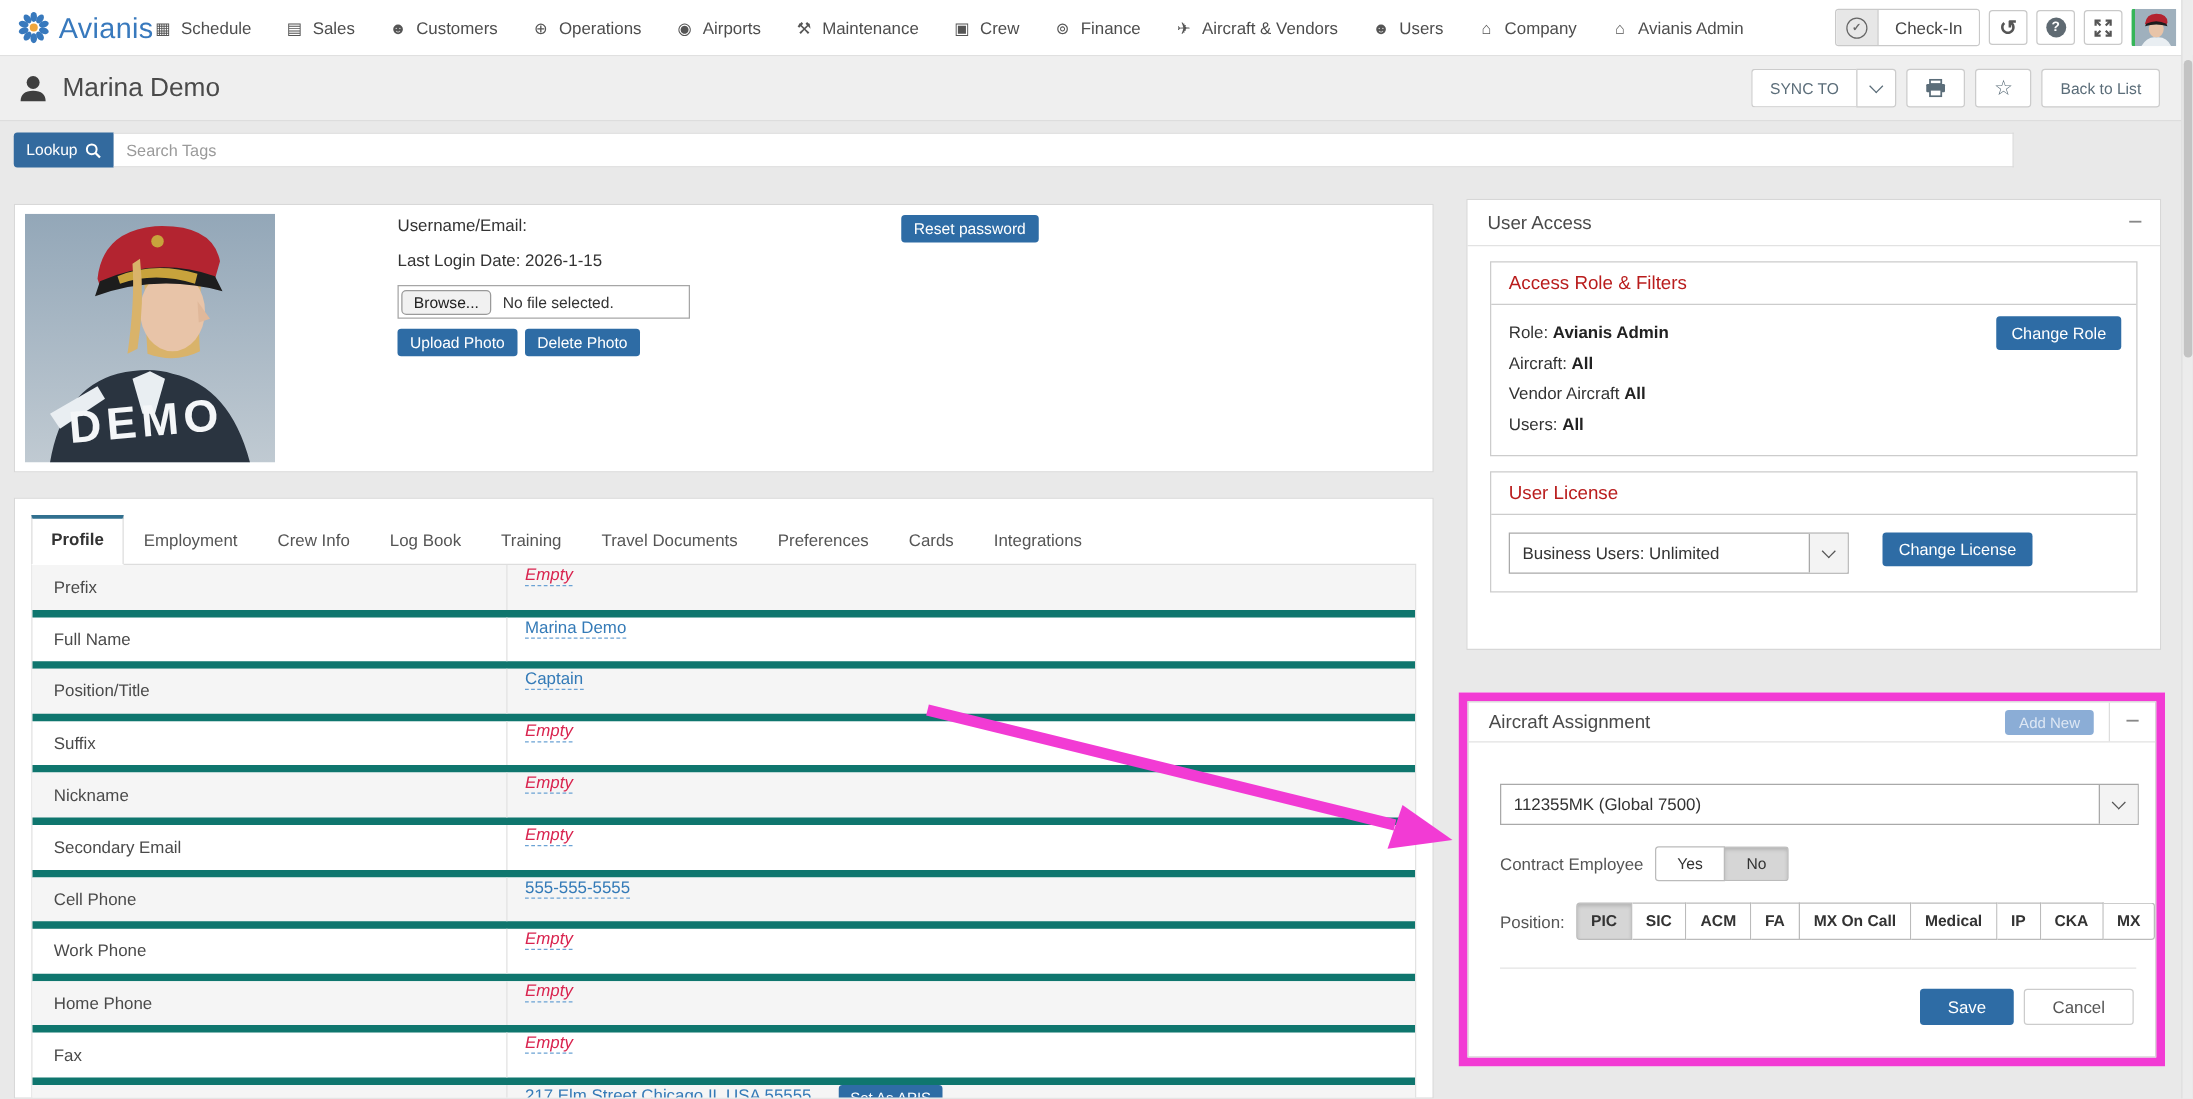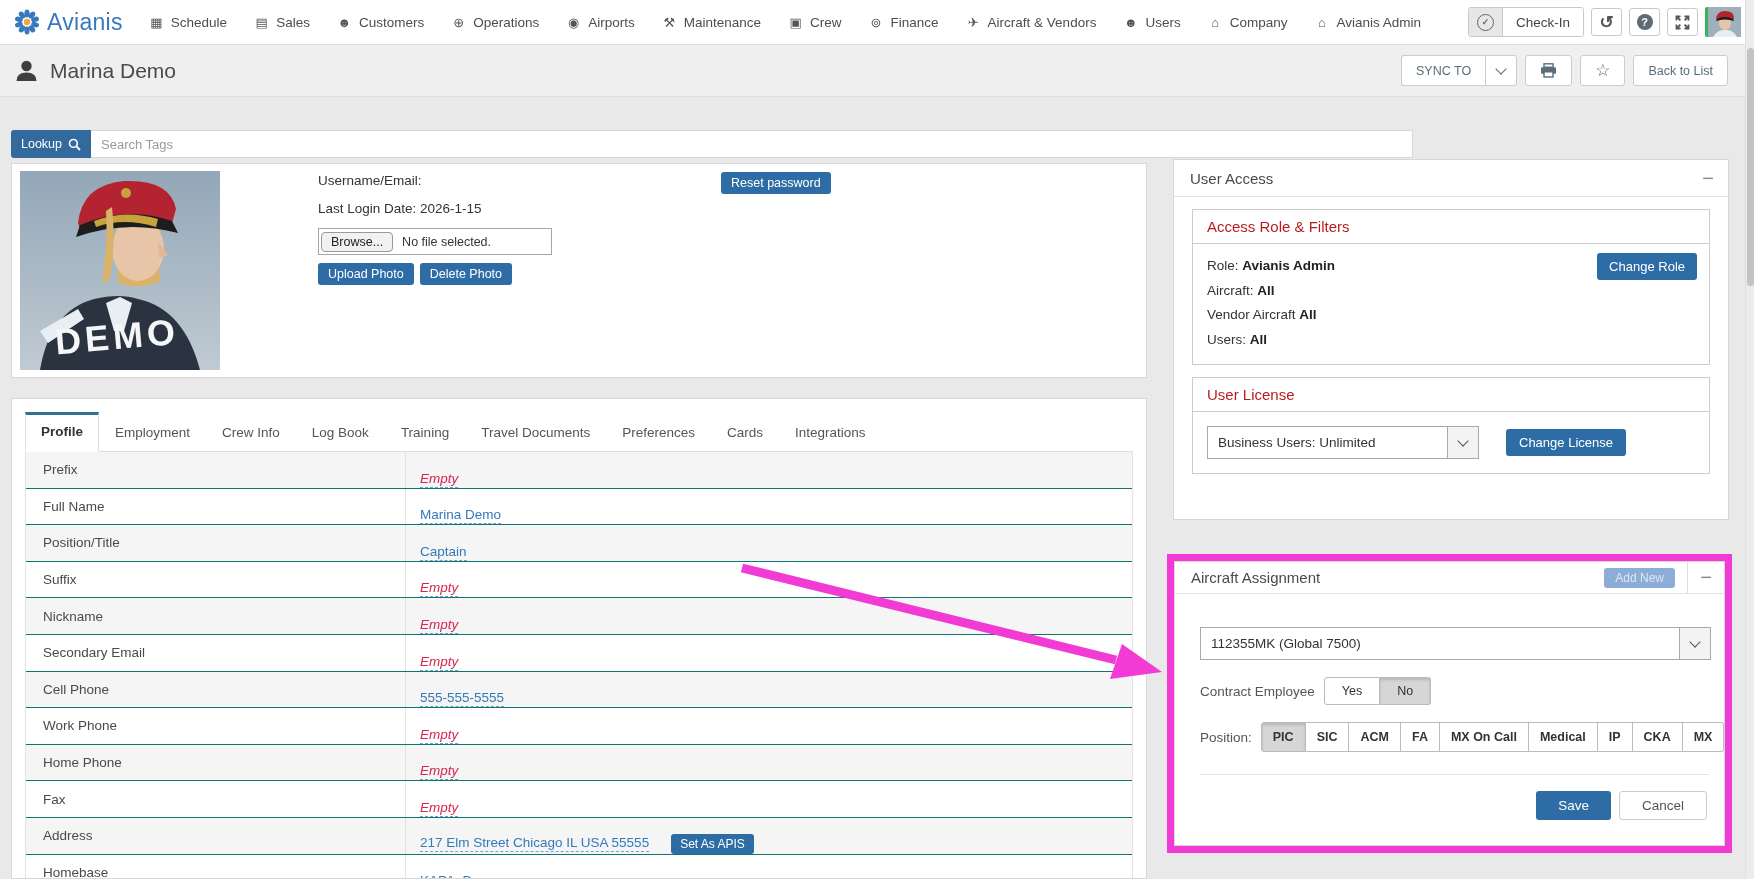--- a/index.html
+++ b/index.html
@@ -6,21 +6,21 @@
   body{
     width:1754px;height:879px;position:relative;overflow:hidden;
     background:#e9e9e9;font-family:"Liberation Sans",sans-serif;
     -webkit-font-smoothing:antialiased;color:#444;
   }
   .abs{position:absolute;box-sizing:border-box;}
 
   
   .navbar{left:0;top:0;width:1754px;height:45px;background:#fff;border-bottom:1px solid #e0e0e0;
     display:flex;align-items:center;padding:0 10px 0 14px;}
-  .logo{display:flex;align-items:center;gap:7px;margin-right:26px;cursor:pointer;}
+  .logo{display:flex;align-items:center;gap:7px;cursor:pointer;}
   .logo-text{font-size:23px;color:#3879bd;font-weight:400;letter-spacing:.3px;}
   .nav-items{display:flex;align-items:center;gap:27px;}
   .nav-item{display:flex;align-items:center;gap:7px;font-size:13.5px;color:#4d4d4d;cursor:pointer;white-space:nowrap;}
   .nav-glyph{font-size:13px;color:#555;width:15px;text-align:center;}
   .nav-right{margin-left:auto;display:flex;align-items:center;gap:7px;}
   .checkin{display:flex;height:28px;border:1px solid #c9c9c9;border-radius:3px;overflow:hidden;cursor:pointer;}
   .checkin .iseg{background:#e7e7e7;display:flex;align-items:center;padding:0 8px;border-right:1px solid #c9c9c9;}
   .checkin .lseg{background:#fff;display:flex;align-items:center;padding:0 13px;font-size:13.5px;color:#444;}
   .circ-check{width:15px;height:15px;border:1.4px solid #666;border-radius:50%;display:flex;align-items:center;justify-content:center;font-size:9px;color:#666;font-weight:bold;}
   .sqbtn{width:31px;height:28px;background:#fff;border:1px solid #c9c9c9;border-radius:3px;display:flex;align-items:center;justify-content:center;cursor:pointer;padding:0;}
@@ -36,21 +36,21 @@
   .head-actions{margin-left:auto;display:flex;align-items:center;gap:8px;}
   .hbtn{height:31px;background:#fff;border:1px solid #ccc;border-radius:3px;color:#5b6d79;
     font-size:12.5px;font-family:"Liberation Sans",sans-serif;display:flex;align-items:center;justify-content:center;cursor:pointer;padding:0 14px;}
   .btn-group{display:flex;}
   .btn-group .hbtn:first-child{border-radius:3px 0 0 3px;border-right:none;}
   .btn-group .hbtn:last-child{border-radius:0 3px 3px 0;padding:0 11px;}
   .chev{display:inline-block;width:7px;height:7px;border-right:1.6px solid #5b6d79;border-bottom:1.6px solid #5b6d79;transform:rotate(45deg);margin-top:-4px;}
   .star-glyph{font-size:17px;color:#5b6d79;line-height:1;}
 
   
-  .search-row{left:11px;top:106px;width:1402px;height:28px;display:flex;margin-top:24px;}
+  .search-row{left:11px;top:106px;width:1600px;height:28px;display:flex;}
   .lookup-btn{background:#336a9e;color:#fff;border:none;border-radius:3px 0 0 3px;font-size:12.5px;
     font-family:"Liberation Sans",sans-serif;display:flex;align-items:center;gap:6px;padding:0 10px;cursor:pointer;}
   .search-input{flex:1;border:1px solid #d9d9d9;border-left:none;background:#fff;font-size:13px;
     font-family:"Liberation Sans",sans-serif;padding:0 10px;color:#333;outline:none;}
   .search-input::placeholder{color:#9a9a9a;}
 
   
   .card{background:#fff;border:1px solid #d8d8d8;}
   .card1{left:11px;top:163px;width:1136px;height:215px;}
   .photo{position:absolute;left:8px;top:7px;width:200px;height:199px;}
@@ -63,41 +63,41 @@
   .bbtn{background:#2e6ca5;color:#fff;border:none;border-radius:3px;font-size:12.5px;
     font-family:"Liberation Sans",sans-serif;padding:4px 10px;cursor:pointer;white-space:nowrap;}
   .reset-btn{position:absolute;left:709px;top:8px;}
 
   .card2{left:11px;top:398px;width:1136px;height:481px;overflow:hidden;}
   .tabstrip{margin:13px 13px 0 13px;display:flex;align-items:flex-end;border-bottom:1px solid #ddd;}
   .tab{padding:11px 15px;font-size:13.5px;color:#555;cursor:pointer;border:1px solid transparent;border-bottom:none;}
   .tab.on{background:#fff;border-color:#ddd;border-top:3px solid #31708f;font-weight:bold;color:#333;
     margin-bottom:-1px;padding-top:9px;padding-bottom:12px;border-bottom:1px solid #fff;}
   .ptable{margin:0 13px;border-left:1px solid #e2e2e2;border-right:1px solid #e2e2e2;}
-  .p-row{display:flex;height:35.6px;border-bottom:1px solid #0f766e;align-items:flex-end;}
+  .p-row{display:flex;height:35.6px;border-bottom:6px solid #0f766e;align-items:flex-start;}
   .p-row:nth-of-type(odd){background:#f5f5f5;}
   .p-label{width:362px;padding-left:17px;font-size:13.5px;color:#4a4a4a;border-right:1px solid #e2e2e2;align-self:stretch;display:flex;align-items:center;}
   .p-value{padding-left:14px;display:flex;align-items:center;gap:22px;}
   .val{font-size:13.5px;color:#337ab7;border-bottom:1px dashed #6ba2d4;padding-bottom:1px;cursor:pointer;}
   .val.empty{color:#d9244f;font-style:italic;}
   .apis-btn{font-size:12px;padding:3px 9px;}
 
   
   .panel{background:#fff;border:1px solid #d7d7d7;}
   .panel-head{height:36px;display:flex;align-items:center;padding:0 14px 0 16px;border-bottom:1px solid #e2e2e2;}
   .panel-title{font-size:15px;color:#4a4a4a;}
   .minus{margin-left:auto;font-size:20px;color:#888;cursor:pointer;line-height:1;font-weight:300;}
   .ua{left:1173px;top:159px;width:556px;height:361px;}
   .subpanel{border:1px solid #ccc;margin:12px 18px 0 18px;position:relative;}
   .sub-head{height:33px;display:flex;align-items:center;padding-left:14px;border-bottom:1px solid #ccc;font-size:15px;color:#b91c1c;}
   .sub-body{padding:10px 14px 12px 14px;}
   .arow{font-size:13.5px;color:#333;line-height:24.5px;}
   .arow b{color:#222;}
   .change-role{position:absolute;right:12px;top:43px;padding:6px 12px;font-size:13px;}
-  .ul-body{display:flex;align-items:center;gap:27px;padding:14px;}
+  .ul-body{display:flex;align-items:flex-start;gap:27px;padding:14px;}
   .sel{display:flex;height:31px;border:1px solid #a9a9a9;background:#fff;cursor:pointer;}
   .sel-val{display:flex;align-items:center;padding:0 10px;font-size:13.5px;color:#333;flex:1;white-space:nowrap;overflow:hidden;}
   .sel-car{width:30px;border-left:1px solid #a9a9a9;background:#f3f3f3;display:flex;align-items:center;justify-content:center;}
   .sel-car .chev{border-color:#555;}
   .lic-sel{width:270px;}
   .chg-lic{padding:6px 13px;font-size:13px;}
 
   
   .pinkbox{left:1167px;top:554px;width:565px;height:299px;border:7px solid #f23bd4;background:#fff;z-index:5;}
   .aa{position:absolute;left:0;top:0;right:0;bottom:0;border:1px solid #d7d7d7;}

